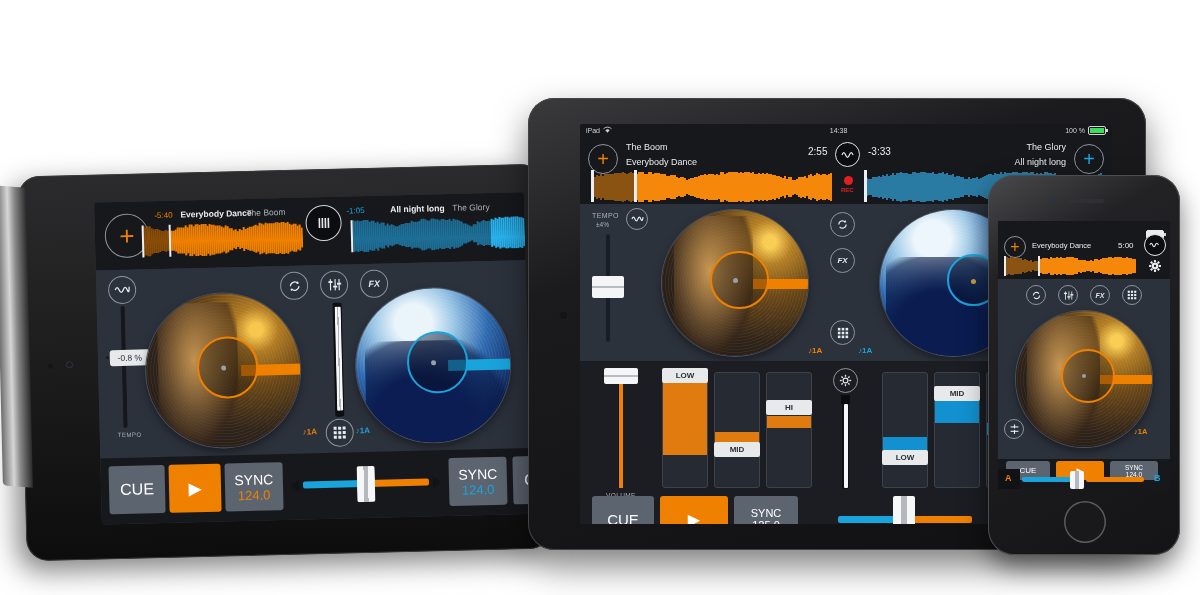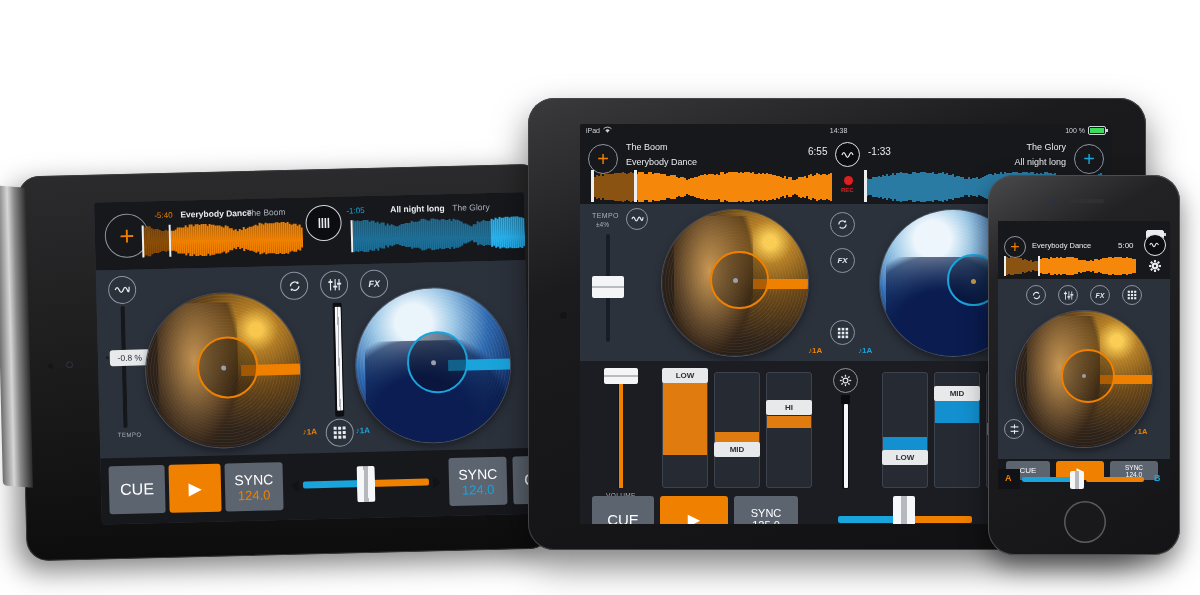--- a/index.html
+++ b/index.html
@@ -455,22 +455,22 @@
       </div>
       <div class="circbtn" style="left:494px;top:20px;width:30px;height:30px;font-size:20px;line-height:1;">
         <span class="plusB">+</span>
       </div>
 
       <div class="txt" style="position:absolute;left:46px;top:18px;font-size:9px;">The Boom</div>
       <div class="txt" style="position:absolute;left:46px;top:33px;font-size:9px;">Everybody Dance</div>
       <div class="txt" style="position:absolute;right:46px;top:18px;font-size:9px;text-align:right;">The Glory</div>
       <div class="txt" style="position:absolute;right:46px;top:33px;font-size:9px;text-align:right;">All night long</div>
 
-      <div class="txt" style="position:absolute;left:228px;top:22px;font-size:10px;">6:55</div>
-      <div class="txt" style="position:absolute;left:288px;top:22px;font-size:10px;">-1:33</div>
+      <div class="txt" style="position:absolute;left:228px;top:22px;font-size:10px;">2:55</div>
+      <div class="txt" style="position:absolute;left:288px;top:22px;font-size:10px;">-3:33</div>
       <div class="circbtn" style="left:255px;top:18px;width:25px;height:25px;background:#0c0d10;border-color:#dfe3e8;">
         <svg width="13" height="12" viewBox="0 0 14 12">
           <path d="M1 6 Q3 1 5 6 T9 6 T13 6" stroke="#e8ebef" stroke-width="1.3" fill="none"></path>
         </svg>
       </div>
 
       <div class="wf" style="left:12px;top:48px;width:240px;height:30px;" id="wfA-m">
           <div class="wfbar" style="left: 0px; width: 2px; height: 21.5463px; background: rgb(138, 83, 18); bottom: 4.22685px;"></div>
           <div class="wfbar" style="left: 2px; width: 2px; height: 20.4017px; background: rgb(138, 83, 18); bottom: 4.79914px;"></div>
           <div class="wfbar" style="left: 4px; width: 2px; height: 24.9384px; background: rgb(138, 83, 18); bottom: 2.53078px;"></div>

